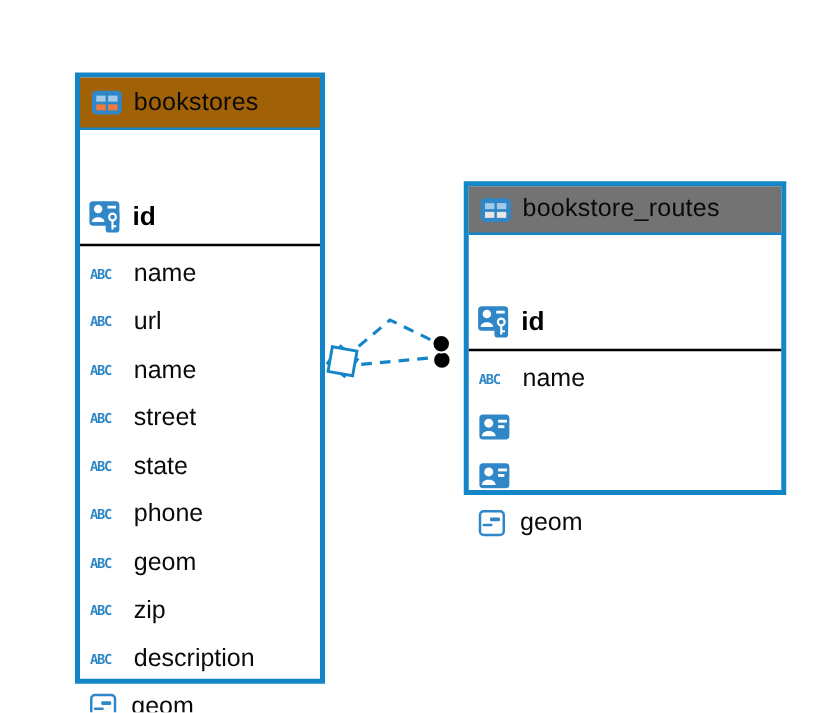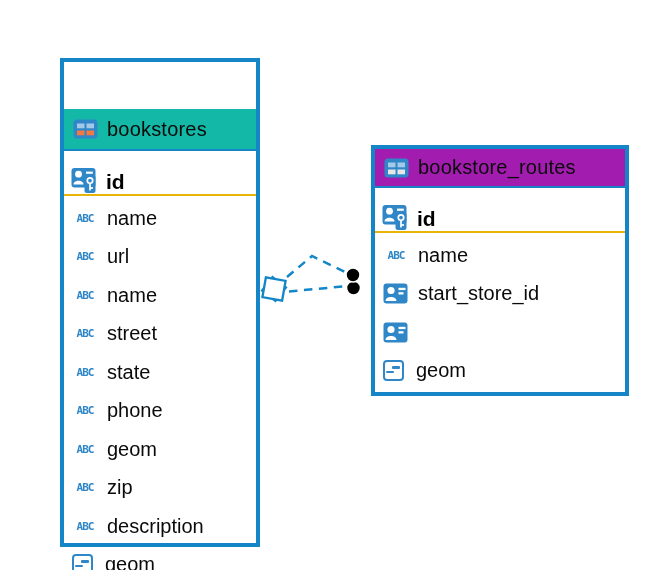--- a/index.html
+++ b/index.html
@@ -14,36 +14,36 @@
   .tbl-bookstores{left:60px;top:58px;width:200px;height:489px;}
   .tbl-routes{left:371px;top:145px;width:258px;height:251px;}
   .tbl-header{
     display:flex;align-items:center;gap:9px;padding:0 0 0 9px;
     border-bottom:2px solid #1486C8;box-sizing:border-box;
   }
   .tbl-bookstores .tbl-header{height:42px;}
   .tbl-routes .tbl-header{height:39px;}
   .tbl-title{font-size:20px;color:#0a0a0a;letter-spacing:.2px;white-space:nowrap;}
   .pk-row{
-    display:flex;align-items:flex-end;gap:8px;padding:0 0 0 7px;
-    border-bottom:2px solid #eab308;box-sizing:border-box;
+    display:flex;align-items:center;gap:8px;padding:0 0 0 7px;
+    border-bottom:2px solid #000000;box-sizing:border-box;margin-top:48px;
   }
   .tbl-bookstores .pk-row{height:45px;}
   .tbl-routes .pk-row{height:45px;}
   .pk-name{font-size:21px;font-weight:bold;color:#000;}
   .col-list{display:flex;flex-direction:column;padding-top:3px;}
   .col-row{
     display:flex;align-items:center;gap:9px;height:38.5px;padding-left:8px;
     box-sizing:border-box;
   }
   .col-name{font-size:20px;color:#0a0a0a;white-space:nowrap;text-align:right;}
   .abc-icon{
     font-family:"DejaVu Sans Mono","Liberation Mono",monospace;
     font-size:11px;font-weight:bold;color:#2F87C8;letter-spacing:-1px;
-    width:26px;flex:0 0 26px;text-align:center;user-select:none;
+    width:26px;flex:0 0 26px;text-align:left;user-select:none;
   }
   .geom-icon{
     width:17px;height:17px;flex:0 0 17px;border:2.4px solid #2F87C8;border-radius:4px;
     position:relative;background:#fff;margin-right:3px;
   }
   .geom-icon::before{
     content:"";position:absolute;left:7px;top:4px;width:8px;height:2.6px;background:#2F87C8;border-radius:1px;
   }
   .geom-icon::after{
     content:"";position:absolute;left:1px;top:8.5px;width:8px;height:2.6px;background:#2F87C8;border-radius:1px;
@@ -51,21 +51,21 @@
   .svg-icon{flex:none;display:block;}
   .connector-layer{position:absolute;left:0;top:0;pointer-events:none;}
   .connector-layer [data-interactable="true"]{pointer-events:auto;}
 </style>
 </head>
 <body>
 
 <div class="canvas" data-interactable="false">
 
   <div class="er-table tbl-bookstores" data-interactable="true">
-    <div class="tbl-header" data-interactable="true" style="background: #14b8a6; margin-top: 47px; --hdr-bg: #F4793E;">
+    <div class="tbl-header" data-interactable="true" style="background: #a16207; --hdr-bg: #F4793E;">
       <svg class="svg-icon" width="25" height="20" viewBox="0 0 25 20" data-interactable="false">
         <rect x="0.5" y="0.5" width="24" height="19" rx="3.5" fill="#2F87C8"></rect>
         <rect x="4" y="4.5" width="7.5" height="4.8" fill="#A3C9E9"></rect>
         <rect x="13.5" y="4.5" width="7.5" height="4.8" fill="#A3C9E9"></rect>
         <rect x="4" y="11.5" width="7.5" height="4.8" style="fill:var(--hdr-bg,#fff)"></rect>
         <rect x="13.5" y="11.5" width="7.5" height="4.8" style="fill:var(--hdr-bg,#fff)"></rect>
       </svg>
       <span class="tbl-title" data-interactable="false">bookstores</span>
     </div>
     <div class="pk-row" data-interactable="true">
@@ -120,21 +120,21 @@
           <span class="col-name" data-interactable="false">description</span>
         </div>
       <div class="col-row" data-interactable="true">
           <span class="geom-icon" data-interactable="false"></span>
           <span class="col-name" data-interactable="false">geom</span>
         </div>
     </div>
   </div>
 
   <div class="er-table tbl-routes" data-interactable="true">
-    <div class="tbl-header" data-interactable="true" style="background: #a21caf; --hdr-bg: #E7E7E7;">
+    <div class="tbl-header" data-interactable="true" style="background: #737373; --hdr-bg: #E7E7E7;">
       <svg class="svg-icon" width="25" height="20" viewBox="0 0 25 20" data-interactable="false">
         <rect x="0.5" y="0.5" width="24" height="19" rx="3.5" fill="#2F87C8"></rect>
         <rect x="4" y="4.5" width="7.5" height="4.8" fill="#A3C9E9"></rect>
         <rect x="13.5" y="4.5" width="7.5" height="4.8" fill="#A3C9E9"></rect>
         <rect x="4" y="11.5" width="7.5" height="4.8" style="fill:var(--hdr-bg,#fff)"></rect>
         <rect x="13.5" y="11.5" width="7.5" height="4.8" style="fill:var(--hdr-bg,#fff)"></rect>
       </svg>
       <span class="tbl-title" data-interactable="false">bookstore_routes</span>
     </div>
     <div class="pk-row" data-interactable="true">
@@ -157,21 +157,20 @@
           <span class="col-name" data-interactable="false">name</span>
         </div>
       <div class="col-row" data-interactable="true">
         <svg class="svg-icon" width="25" height="21" viewBox="0 0 25 21" style="margin-right:1px" data-interactable="false">
           <rect x="0.5" y="0.5" width="24" height="20" rx="3" fill="#2F87C8"></rect>
           <circle cx="8" cy="7.5" r="3.6" fill="#fff"></circle>
           <path d="M2.5 18 c0,-5.5 11,-5.5 11,0 z" fill="#fff"></path>
           <rect x="15.5" y="4.8" width="7" height="2.3" fill="#fff"></rect>
           <rect x="15.5" y="9.2" width="5" height="2.3" fill="#fff"></rect>
         </svg>
-        <span class="col-name" data-interactable="false">start_store_id</span>
       </div>
       <div class="col-row" data-interactable="true">
         <svg class="svg-icon" width="25" height="21" viewBox="0 0 25 21" style="margin-right:1px" data-interactable="false">
           <rect x="0.5" y="0.5" width="24" height="20" rx="3" fill="#2F87C8"></rect>
           <circle cx="8" cy="7.5" r="3.6" fill="#fff"></circle>
           <path d="M2.5 18 c0,-5.5 11,-5.5 11,0 z" fill="#fff"></path>
           <rect x="15.5" y="4.8" width="7" height="2.3" fill="#fff"></rect>
           <rect x="15.5" y="9.2" width="5" height="2.3" fill="#fff"></rect>
         </svg>
       </div>

